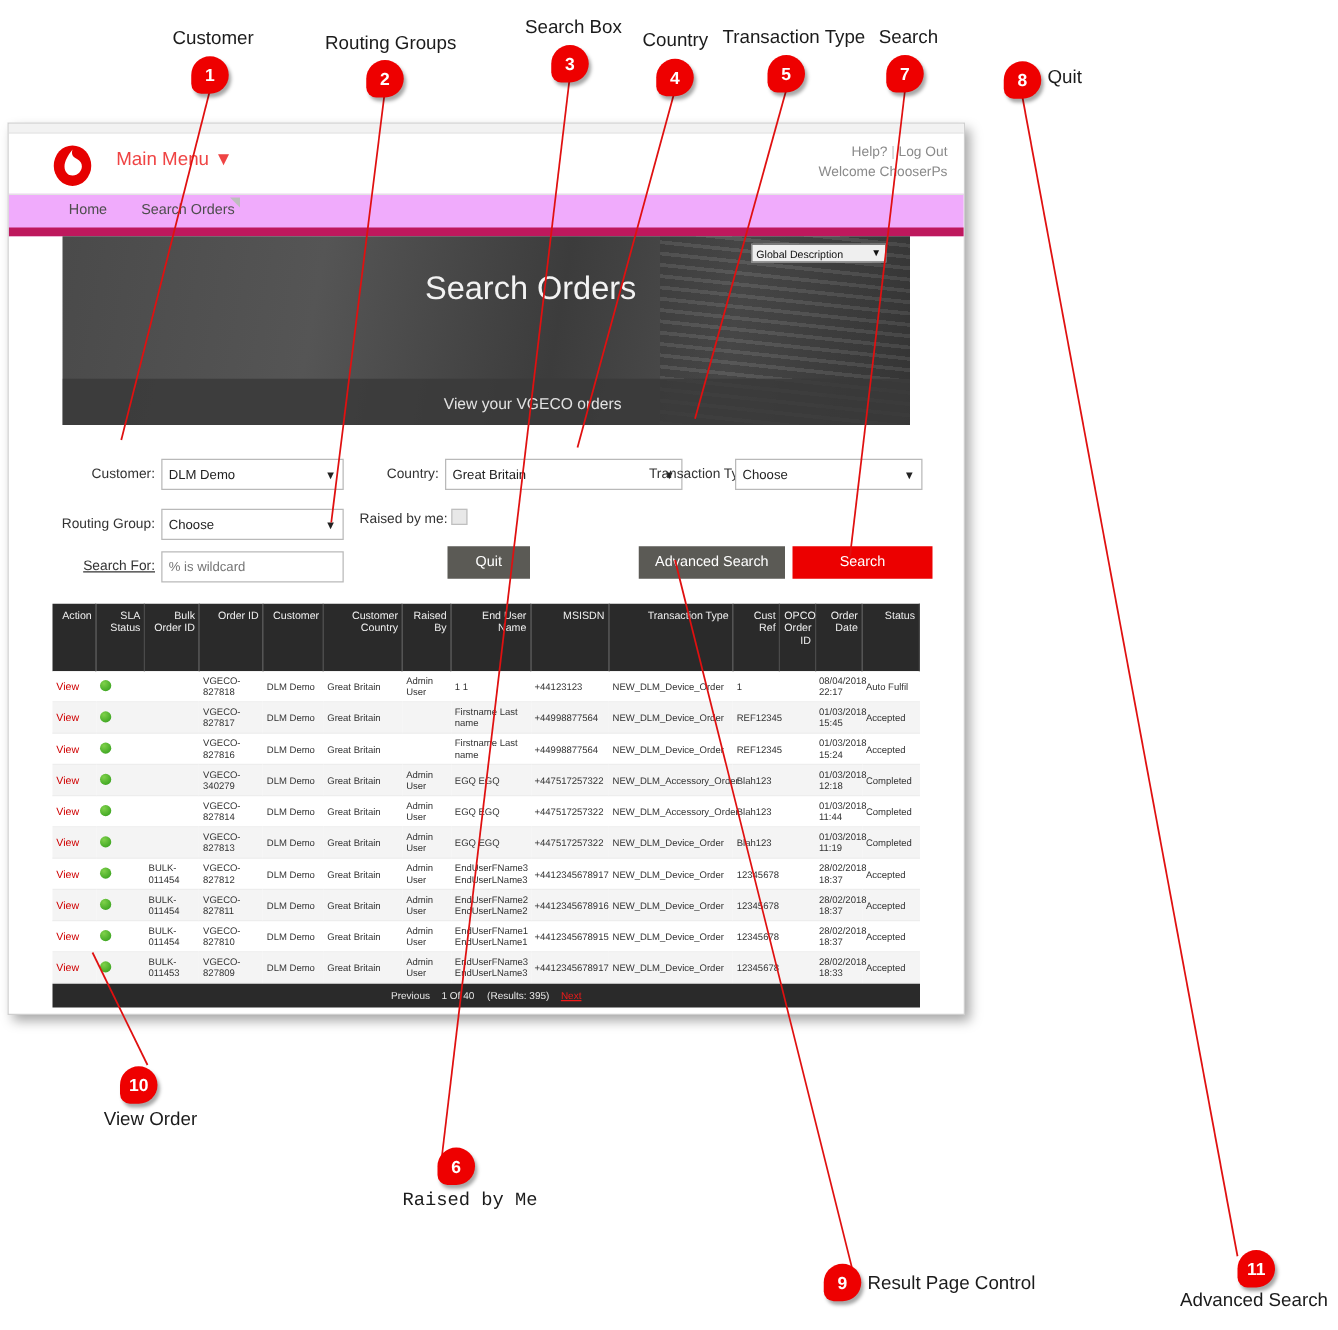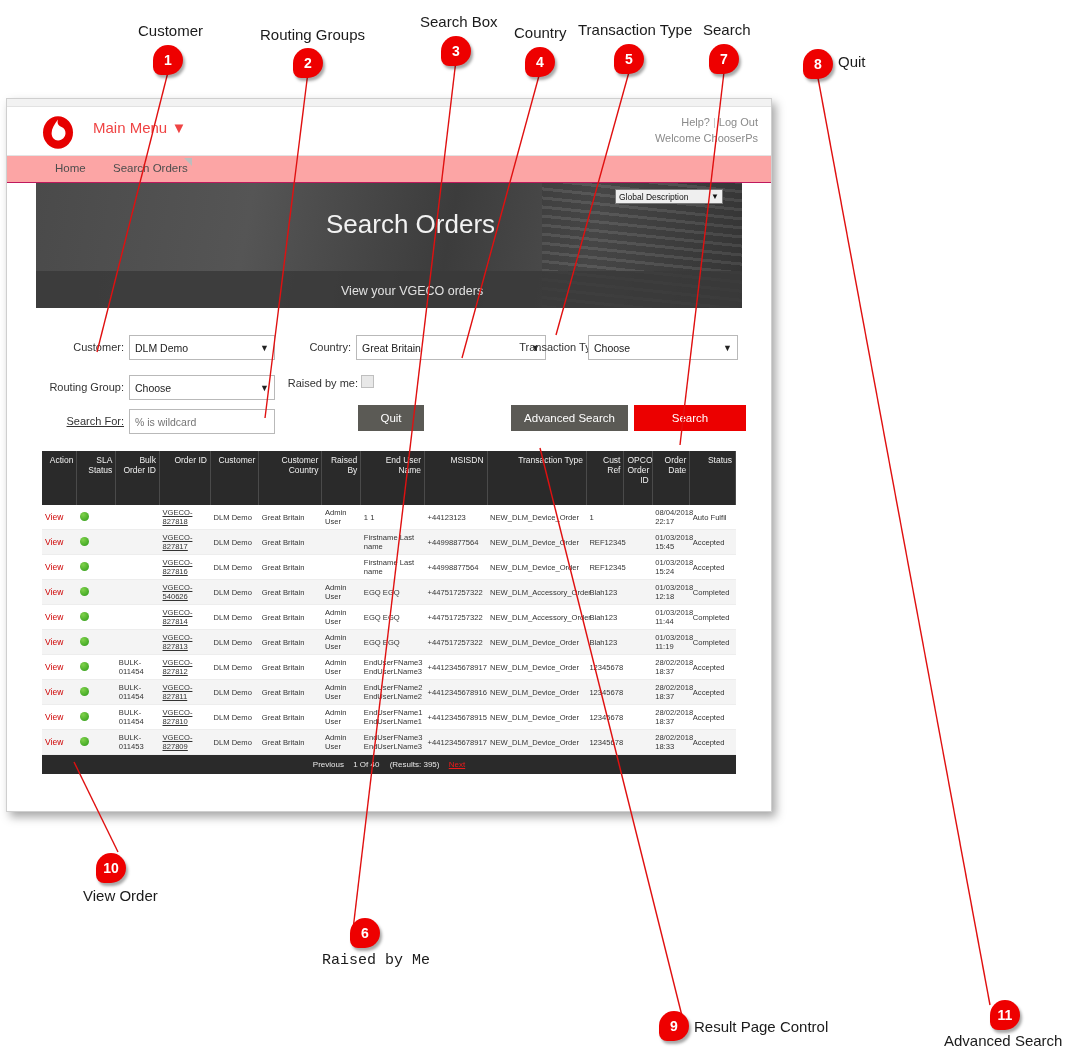--- a/index.html
+++ b/index.html
@@ -23,27 +23,27 @@
   }
   .win-topstrip{height:7px;background:#f2f2f2;border-bottom:1px solid #e2e2e2;}
   
   .site-header{height:48px;background:#fff;position:relative;}
   .vf-logo{position:absolute;left:26px;top:9px;width:50px;height:33px;}
   .main-menu{position:absolute;left:86px;top:12px;font-size:15px;color:#ef4444;}
   .header-links{position:absolute;right:13px;top:7px;text-align:right;font-size:11px;color:#8a8a8a;line-height:16px;}
   .header-links a{color:#8a8a8a;text-decoration:none;}
   .sep{color:#c3c3c3;margin:0 3px;}
   
-  .nav-bar{height:26px;background:#fca5a5;border-top:1px solid #e3e3e3;border-bottom:1px solid #be185d;position:relative;}
+  .nav-bar{height:26px;background:#f0abfc;border-top:1px solid #e3e3e3;border-bottom:7px solid #be185d;position:relative;}
   .nav-item{position:absolute;top:6px;font-size:11.5px;color:#4d4d4d;}
   .nav-home{left:48px;}
   .nav-search{left:106px;}
   .nav-tri{position:absolute;left:177px;top:2px;width:0;height:0;border-left:8px solid transparent;border-top:8px solid #bdbdbd;}
   
-  .banner{position:relative;height:125px;margin:0 29px;background:linear-gradient(100deg,#4a4a4a 0%,#555 30%,#3c3c3c 58%,#4e4e4e 78%,#3a3a3a 100%);overflow:hidden;text-decoration:underline;}
+  .banner{position:relative;height:151px;margin:0 43px;background:linear-gradient(100deg,#4a4a4a 0%,#555 30%,#3c3c3c 58%,#4e4e4e 78%,#3a3a3a 100%);overflow:hidden;text-decoration:underline;}
   .banner:before{
     content:"";position:absolute;right:0;top:0;width:200px;height:100%;
     background:repeating-linear-gradient(6deg,rgba(255,255,255,.06) 0 3px,rgba(0,0,0,.10) 3px 9px);
   }
   .banner-title{position:absolute;left:290px;top:26px;font-size:26px;color:#f2f2f2;font-weight:normal;}
   .banner-strip{position:absolute;left:0;bottom:0;width:100%;height:37px;background:rgba(58,58,58,.85);}
   .banner-sub{position:absolute;left:305px;bottom:10px;font-size:12.5px;color:#e2e2e2;z-index:2;}
   .global-desc{
     position:absolute;right:19px;top:6px;width:108px;height:15px;
     background:#efefef;border:1px solid #7a7a7a;font-size:8.5px;color:#111;
@@ -72,21 +72,21 @@
   }
   table.orders td{
     padding:3px;vertical-align:middle;color:#333;font-size:7.6px;line-height:9px;
     border-bottom:1px solid #ededed;height:24px;box-sizing:border-box;
   }
   table.orders tbody tr:nth-child(odd){background:#ffffff;}
   table.orders tbody tr:nth-child(even){background:#f4f4f4;}
   .view-link{color:#cf0000;text-decoration:none;font-size:8.5px;text-align:right;}
   .sla-dot{display:inline-block;width:9px;height:9px;border-radius:50%;
            background:radial-gradient(circle at 35% 30%,#7fd14a,#2d9a18);}
-  .oid{color:#333;text-decoration:underline;}
+  .oid{color:#333;}
   .pager{background:#2a2a2a;color:#e8e8e8;font-size:8px;text-align:center;padding:5px 0;}
   .pager .pg-next{color:#ef1a1a;text-decoration:underline;margin-left:7px;}
   .pager .pg-prev{margin-right:7px;}
   .pager .pg-res{margin-left:8px;}
   
   #leader-lines{position:absolute;left:0;top:0;width:1070px;height:1064px;z-index:45;pointer-events:none;}
 </style>
 </head>
 <body>
 
@@ -244,21 +244,21 @@
             <td><span>NEW_DLM_Device_Order</span></td>
             <td><span>REF12345</span></td>
             <td><span></span></td>
             <td><span>01/03/2018 15:24</span></td>
             <td><span>Accepted</span></td>
           </tr>
           <tr>
             <td><span class="view-link">View</span></td>
             <td><span class="sla-dot"></span></td>
             <td><span></span></td>
-            <td><span class="oid">VGECO-540626</span></td>
+            <td><span class="oid">VGECO-340279</span></td>
             <td><span>DLM Demo</span></td>
             <td><span>Great Britain</span></td>
             <td><span>Admin User</span></td>
             <td><span>EGQ EGQ</span></td>
             <td><span>+447517257322</span></td>
             <td><span>NEW_DLM_Accessory_Order</span></td>
             <td><span>Blah123</span></td>
             <td><span></span></td>
             <td><span>01/03/2018 12:18</span></td>
             <td><span>Completed</span></td>

